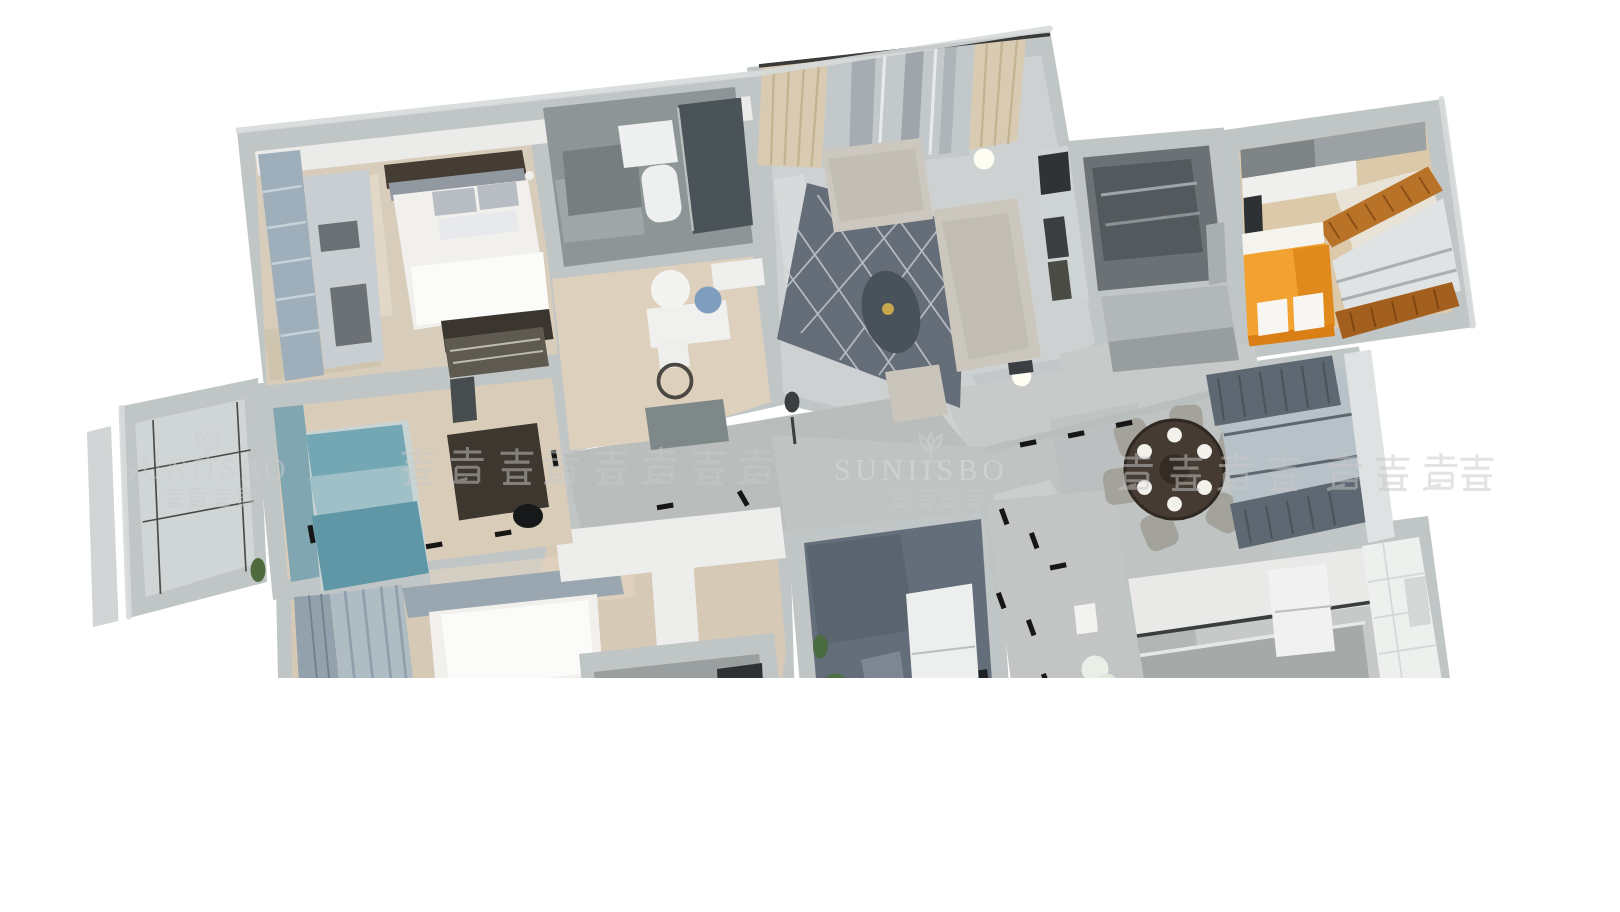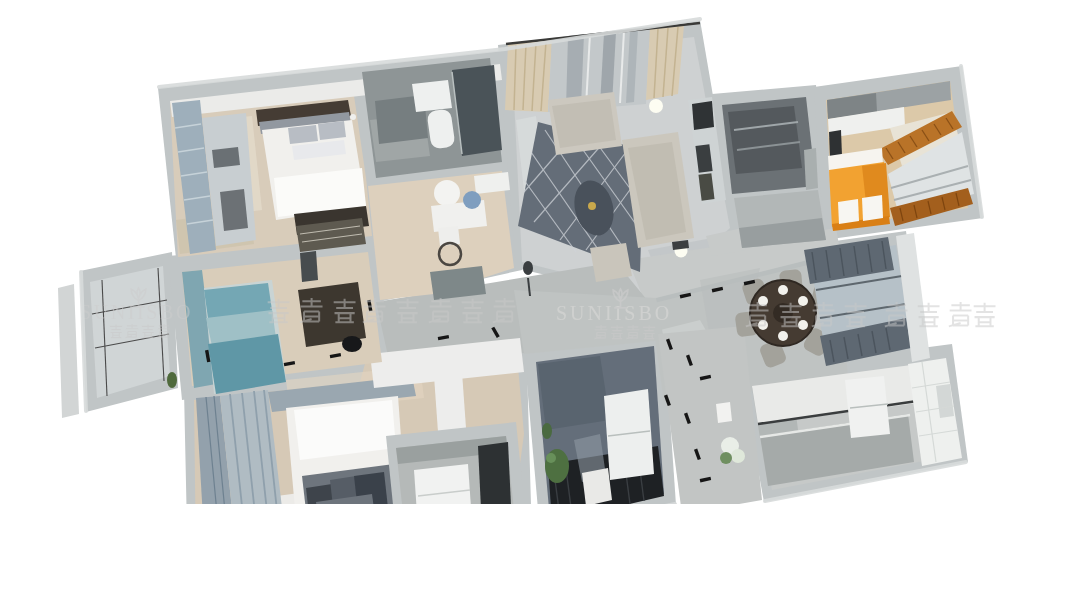--- a/index.html
+++ b/index.html
@@ -1,16 +1,16 @@
 <!DOCTYPE html>
 <html><head>
 <meta charset="utf-8">
 <style>
   html,body{margin:0;padding:0;background:#ffffff;}
-  .page{position:relative;width:1080px;height:504px;overflow:hidden;background:#ffffff;
+  .page{position:relative;width:1080px;height:452px;overflow:hidden;background:#ffffff;
         font-family:"Liberation Sans",sans-serif;}
 </style>
 </head>
 <body>
 <div class="page">
 <svg width="1080" height="608" viewBox="0 0 1080 608" xmlns="http://www.w3.org/2000/svg">
 <defs>
   <g id="cjkA" stroke="#c9c9c9" stroke-width="2.4" fill="none">
     <path d="M2,5 L28,5 M15,1 L15,12 M5,12 L25,12 M3,18 L27,18 M8,18 L8,29 M22,18 L22,29 M8,24 L22,24 M4,29 L26,29"></path>
   </g>

